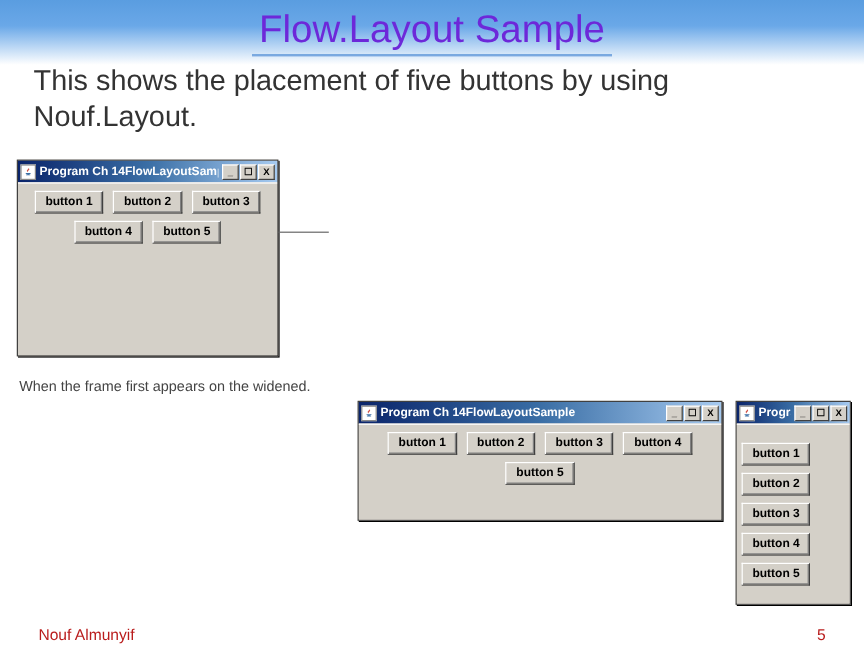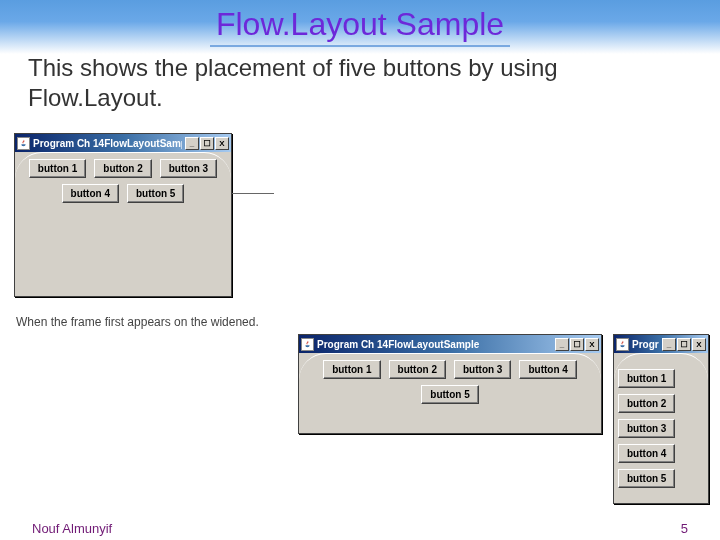--- a/index.html
+++ b/index.html
@@ -77,21 +77,20 @@
   }
   .client {
     background: #d4d0c8;
     border-top: 1px solid #fff;
     padding: 6px 4px;
     display: flex;
     flex-wrap: wrap;
     justify-content: center;
     align-content: flex-start;
     gap: 6px 8px;
-    border-radius: 27px;
   }
   .client.vertical {
     flex-direction: row;
     width: 100%;
   }
   .swing-btn {
     background: #d4d0c8;
     border-top: 1px solid #fff;
     border-left: 1px solid #fff;
     border-right: 1px solid #404040;
@@ -121,30 +120,30 @@
   }
 
   .footer {
     position: absolute;
     bottom: 4px;
     left: 0; right: 0;
     display: flex;
     justify-content: space-between;
     padding: 0 32px;
     font-size: 13px;
-    color: #701a75;
+    color: #b91c1c;
   }
 </style>
 </head>
 <body>
 
 <div class="title-wrap">
   <div class="title">Flow.Layout Sample</div>
 </div>
-<div class="subtitle">This shows the placement of five buttons by using Flow.Layout.</div>
+<div class="subtitle">This shows the placement of five buttons by using Nouf.Layout.</div>
 
 <div class="stage">
 
   <div class="win" id="win1" style="left:14px; top:10px; width:218px;">
     <div class="titlebar">
       <span class="java-icon">
         <svg viewBox="0 0 24 24">
             <path fill="#d0544a" d="M12 2c2 3-3 4-3 7 0 2 2 3 3 3-2-2 0-3 2-5 2-2-1-4-2-5z"></path>
             <path fill="#3a6ea5" d="M6 15c0 1 3 2 6 2s6-1 6-2-3-1-6-1-6 0-6 1zm1 3c0 1 2 1 5 1s5 0 5-1-2-1-5-1-5 0-5 1z"></path>
           </svg>

